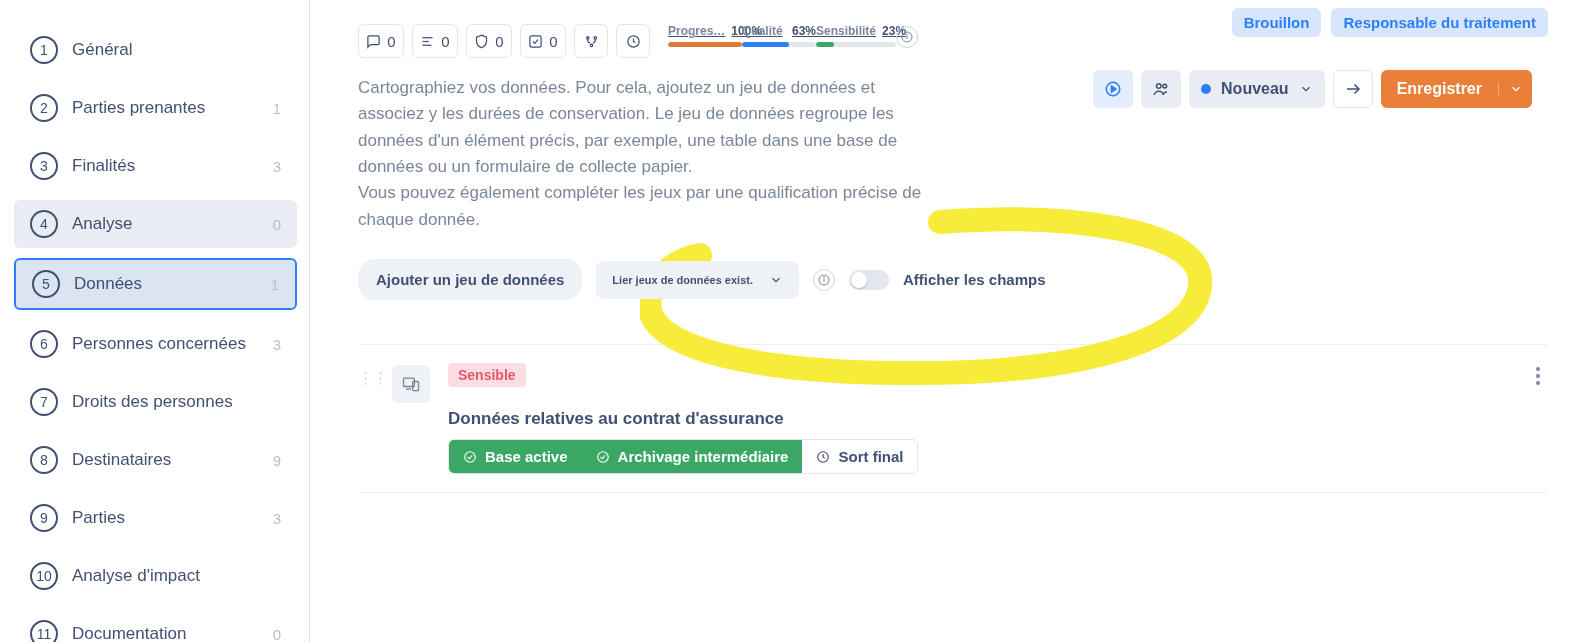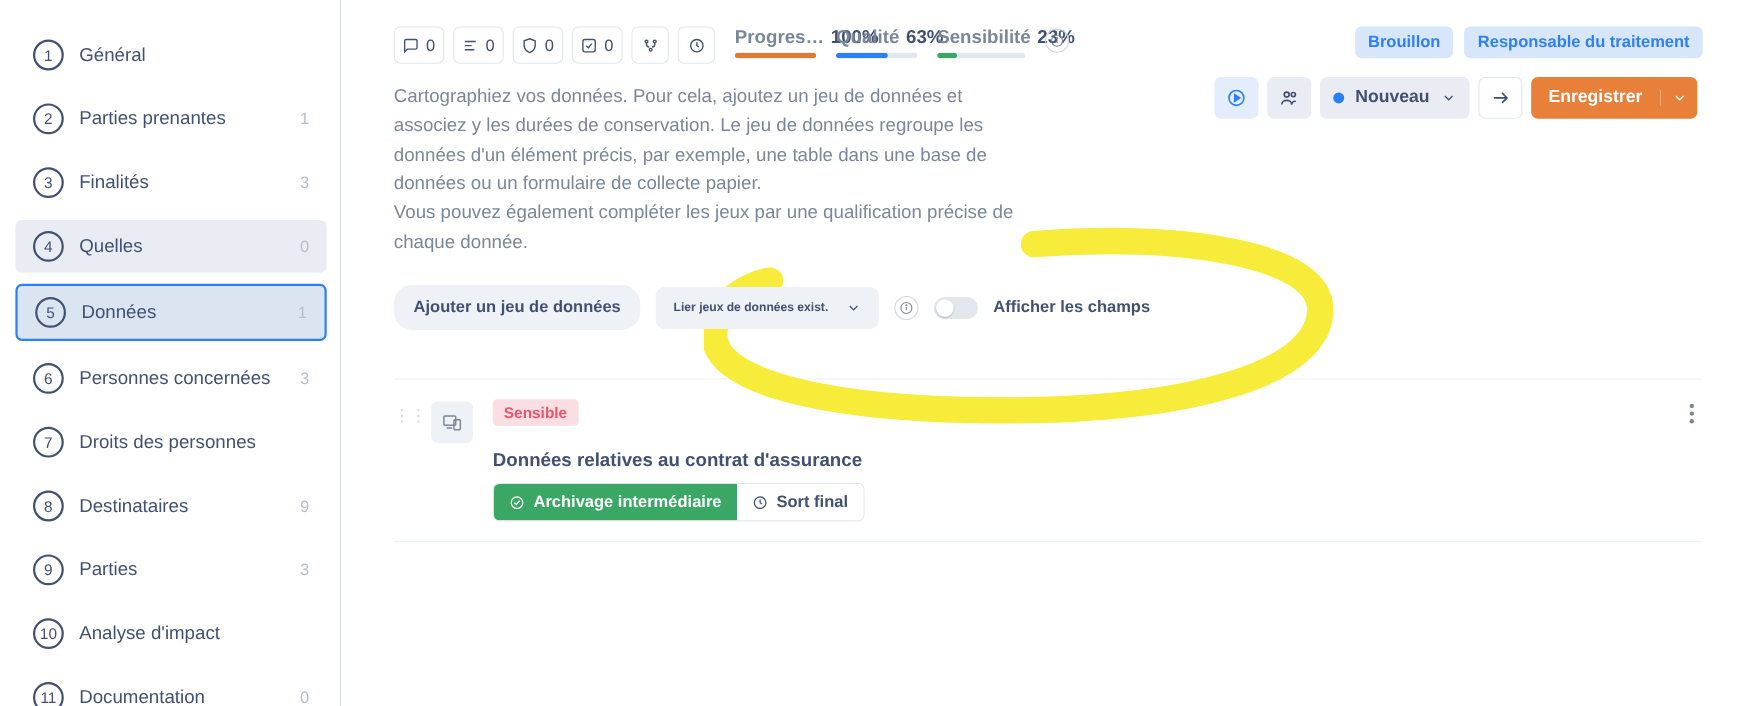--- a/index.html
+++ b/index.html
@@ -28,32 +28,32 @@
   .side-item.active{background:var(--active);border:2px solid var(--blue);}
   .side-item .num{width:28px;height:28px;border:2px solid var(--slate);border-radius:50%;display:flex;align-items:center;justify-content:center;font-size:14px;flex:none;}
   .side-item .label{flex:1;}
   .side-item .count{color:#b7bfcd;font-size:15px;}
   
   .main{flex:1;padding:24px 48px 0 48px;position:relative;}
   .top-row{display:flex;align-items:flex-start;gap:18px;}
   .pill-group{display:flex;gap:8px;}
   .mini-pill{height:34px;min-width:46px;border:1px solid #e2e6ed;border-radius:6px;display:flex;align-items:center;justify-content:center;gap:6px;color:var(--slate);font-size:15px;background:#fff;}
   .mini-pill.icon-only{min-width:34px;}
-  .progress-block{display:flex;gap:18px;align-items:flex-start;font-size:17px;}
+  .progress-block{display:flex;align-items:flex-start;font-size:12px;text-decoration:underline;}
   .meter{display:flex;flex-direction:column;gap:4px;}
   .meter-top{display:flex;justify-content:space-between;color:var(--slate-light);gap:6px;font-weight:600;}
   .meter-top .val{color:var(--slate);}
   .bar{height:5px;background:#e2e6ed;border-radius:3px;position:relative;overflow:hidden;}
   .bar .fill{position:absolute;left:0;top:0;bottom:0;border-radius:3px;}
   .title{font-size:34px;font-weight:700;color:var(--slate);margin:22px 0 10px;}
   .desc{color:var(--slate-light);font-size:17px;line-height:1.55;max-width:580px;}
   
-  .top-right{position:absolute;right:48px;top:24px;display:flex;gap:10px;align-items:center;}
+  .top-right{position:absolute;right:48px;top:8px;display:flex;gap:10px;align-items:center;}
   .badge-soft{background:var(--blue-badge-bg);color:var(--blue);font-size:15px;font-weight:600;padding:6px 12px;border-radius:6px;}
-  .tr-actions{position:absolute;right:53px;top:70px;display:flex;gap:8px;align-items:flex-end;}
+  .tr-actions{position:absolute;right:64px;top:70px;display:flex;gap:8px;align-items:flex-end;}
   .sq-btn{height:38px;width:40px;border-radius:6px;background:#e9edf3;display:flex;align-items:center;justify-content:center;color:var(--slate);}
   .sq-btn.blue{color:var(--blue);background:#e3edfb;}
   .status-dd{height:38px;background:#e9edf3;border-radius:6px;display:flex;align-items:center;gap:10px;padding:0 12px;color:var(--slate);font-weight:600;}
   .dot{width:10px;height:10px;border-radius:50%;background:var(--blue);}
   .arrow-btn{height:38px;width:40px;border:1px solid #e2e6ed;border-radius:6px;display:flex;align-items:center;justify-content:center;color:var(--slate);}
   .save-btn{height:38px;background:var(--orange);color:#fff;border-radius:6px;display:flex;align-items:center;font-weight:600;}
   .save-btn .lbl{padding:0 16px;}
   .save-btn .chev{width:34px;display:flex;align-items:center;justify-content:center;border-left:1px solid rgba(255,255,255,.35);}
   
   .action-row{margin-top:26px;display:flex;align-items:center;gap:14px;position:relative;z-index:2;}
@@ -95,21 +95,21 @@
       <div class="label">Parties prenantes</div>
       <div class="count">1</div>
     </div>
     <div class="side-item">
       <div class="num">3</div>
       <div class="label">Finalités</div>
       <div class="count">3</div>
     </div>
     <div class="side-item" style="background:var(--hover);">
       <div class="num">4</div>
-      <div class="label">Quelles</div>
+      <div class="label">Analyse</div>
       <div class="count">0</div>
     </div>
     <div class="side-item active">
       <div class="num">5</div>
       <div class="label">Données</div>
       <div class="count">1</div>
     </div>
     <div class="side-item">
       <div class="num">6</div>
       <div class="label">Personnes concernées</div>
@@ -303,20 +303,27 @@
         <svg width="20" height="20" viewBox="0 0 24 24" fill="none" stroke="currentColor" stroke-width="1.6">
             <rect x="3" y="5" width="13" height="10" rx="1"></rect>
             <rect x="14" y="9" width="7" height="11" rx="1"></rect>
             <line x1="6" y1="18" x2="12" y2="18"></line>
           </svg>
       </div>
       <div class="card-body">
         <span class="sens-badge">Sensible</span>
         <div class="card-title">Données relatives au contrat d'assurance</div>
         <div class="chips">
+          <div class="chip green">
+            <svg width="14" height="14" viewBox="0 0 24 24" fill="none" stroke="currentColor" stroke-width="2">
+                <circle cx="12" cy="12" r="9"></circle>
+                <polyline points="8 12 11 15 16 9"></polyline>
+              </svg>
+            <span>Base active</span>
+          </div>
           <div class="chip green">
             <svg width="14" height="14" viewBox="0 0 24 24" fill="none" stroke="currentColor" stroke-width="2">
                 <circle cx="12" cy="12" r="9"></circle>
                 <polyline points="8 12 11 15 16 9"></polyline>
               </svg>
             <span>Archivage intermédiaire</span>
           </div>
           <div class="chip white">
             <svg width="14" height="14" viewBox="0 0 24 24" fill="none" stroke="currentColor" stroke-width="2">
                 <circle cx="12" cy="12" r="9"></circle>

